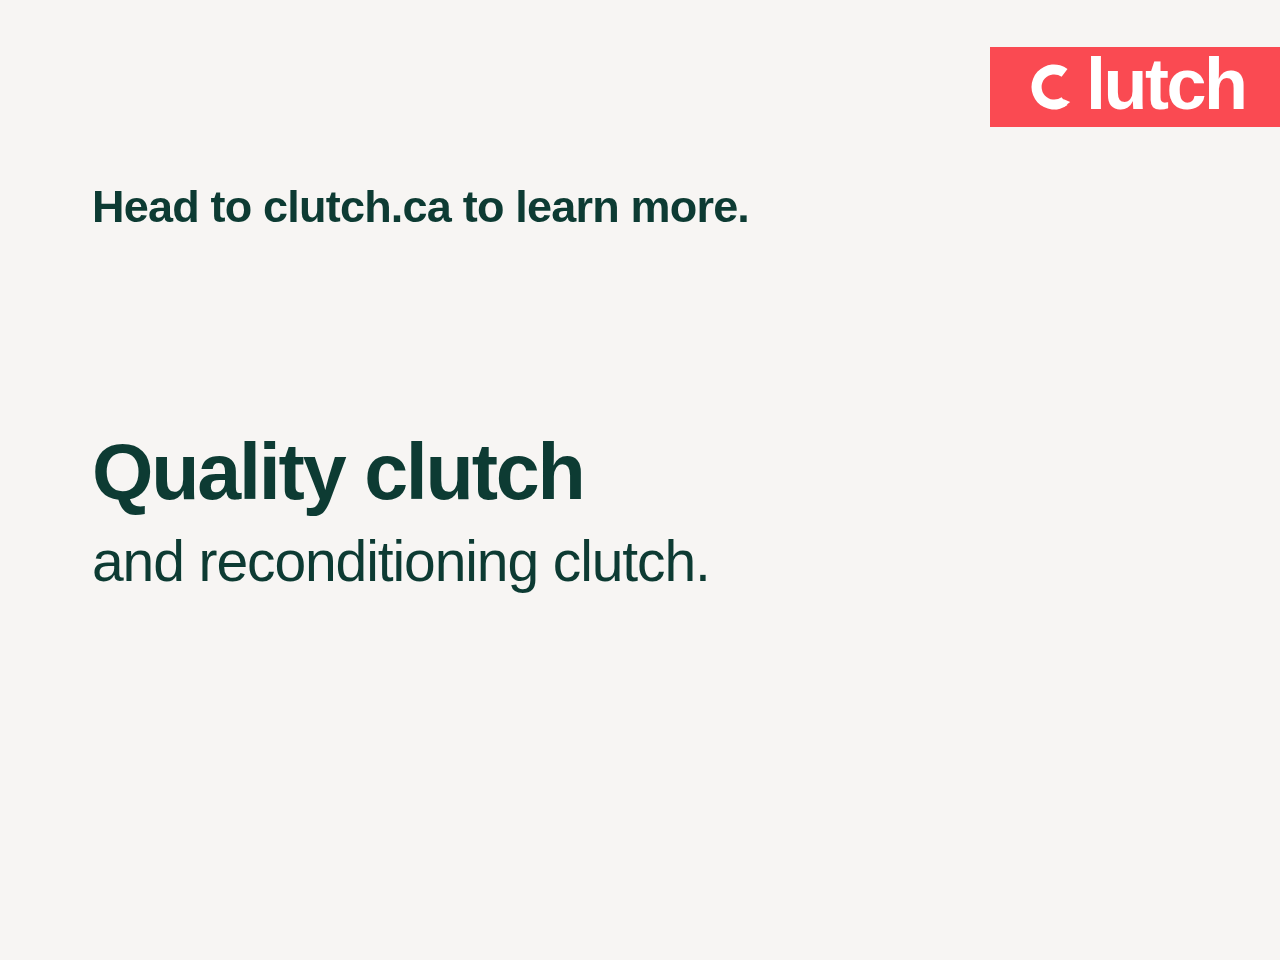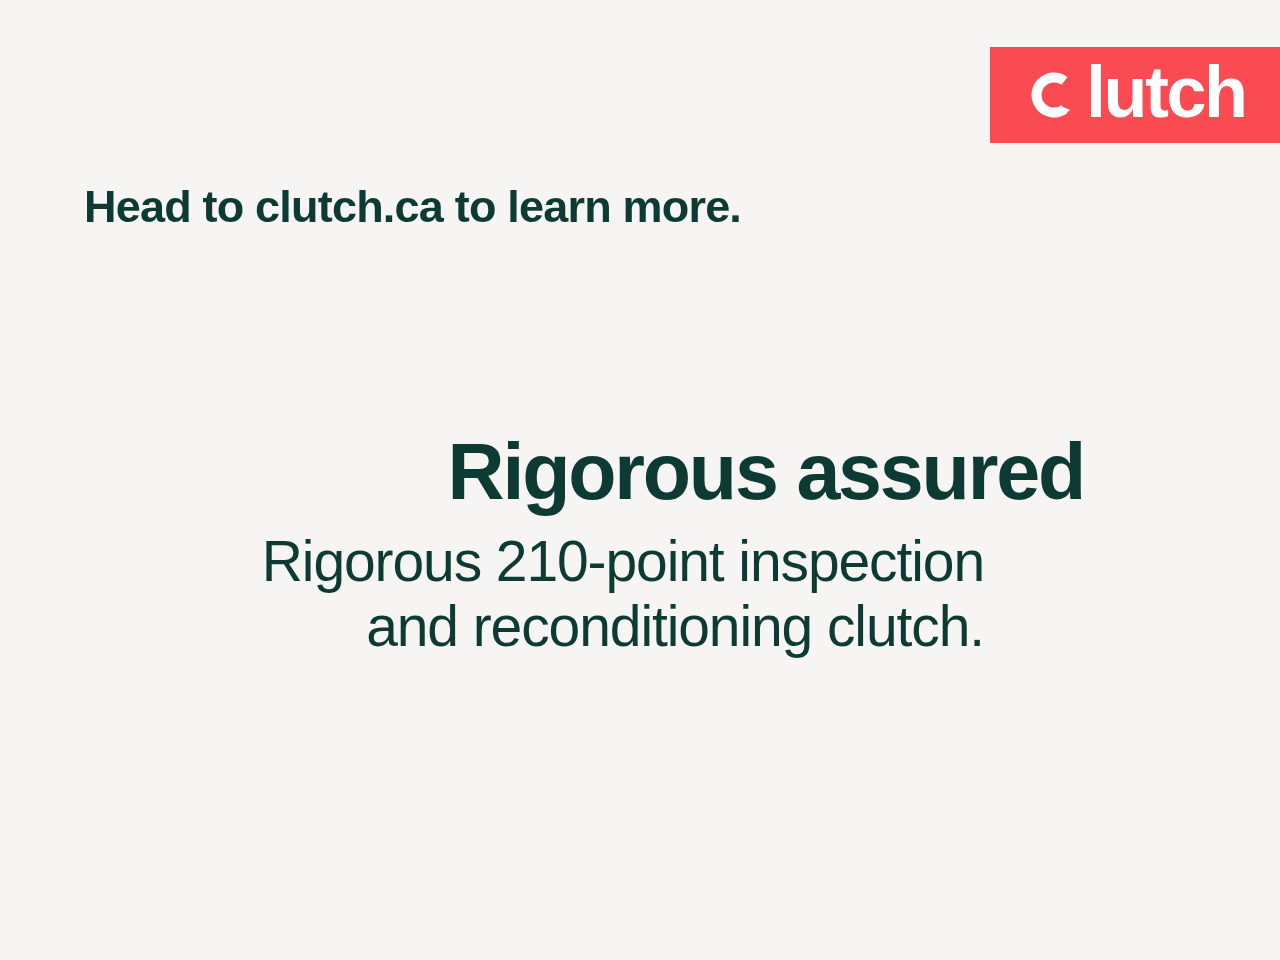--- a/index.html
+++ b/index.html
@@ -19,21 +19,21 @@
     background: #f7f5f3;
     overflow: hidden;
   }
 
   
   #brand-banner {
     position: absolute;
     left: 990px;
     top: 47px;
     width: 290px;
-    height: 96px;
+    height: 80px;
     background: #fa4a52;
     display: flex;
     align-items: center;
     overflow: hidden;
   }
   #brand-logo {
     display: flex;
     align-items: center;
     margin-left: 36px;
   }
@@ -59,25 +59,24 @@
     line-height: 1;
     white-space: nowrap;
     margin-left: -2px;
     position: relative;
     top: -3px;
   }
 
   
   #content {
     position: absolute;
-    left: 84px;
+    left: 92px;
     top: 0;
     width: 1100px;
     height: 960px;
-    text-align: right;
   }
   #lead-line {
     position: absolute;
     top: 180px;
     left: 0;
     color: #0d3b33;
     font-size: 45px;
     font-weight: 600;
     letter-spacing: -0.8px;
     line-height: 1.2;
@@ -134,22 +133,21 @@
       </span>
       <span id="logo-wordmark">lutch</span>
     </div>
   </div>
 
   <div id="content">
 
     <div id="lead-line">Head to clutch.ca to learn more.</div>
 
     <div id="headline-block">
-      <h1 id="headline">Rigorous assured</h1>
+      <h1 id="headline">Quality clutch</h1>
       <p id="subcopy">
-        <span class="subcopy-line">Rigorous 210-point inspection</span>
         <span class="subcopy-line">and reconditioning clutch.</span>
       </p>
     </div>
 
   </div>
 
 </div>
 
 </body></html>

